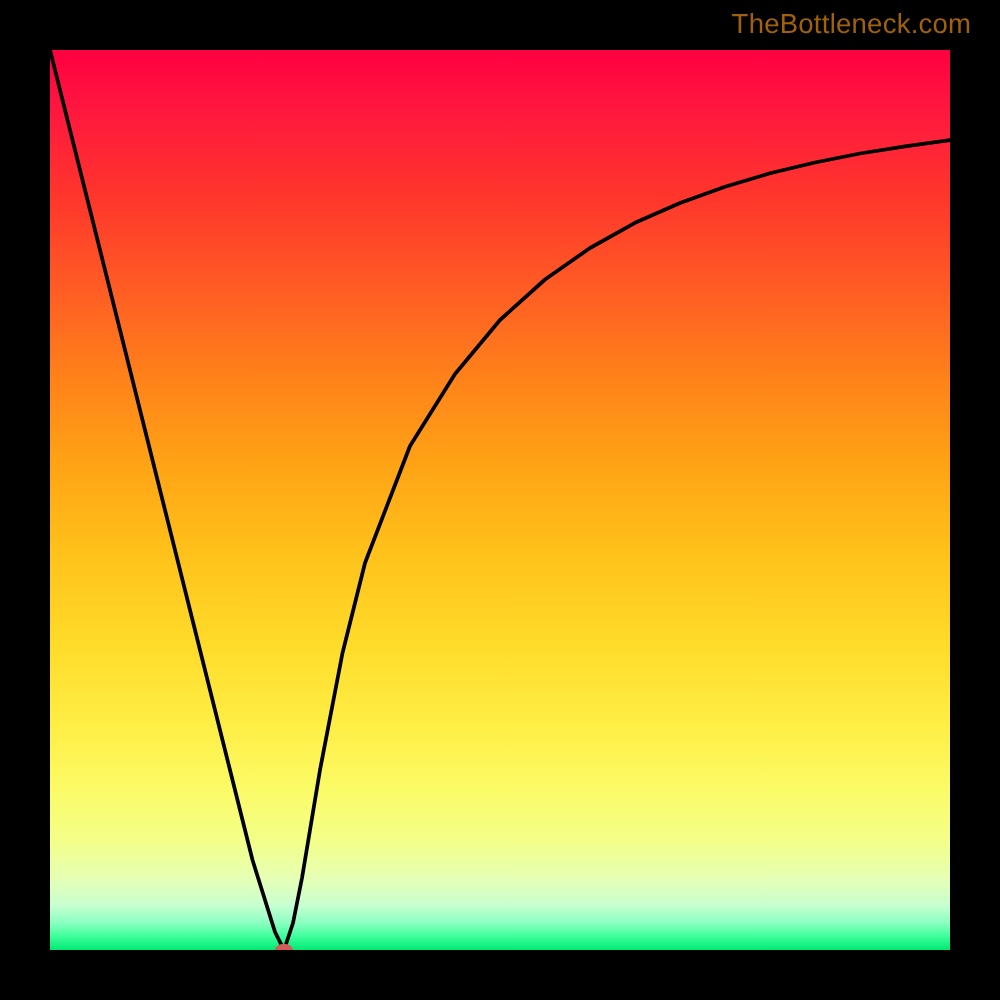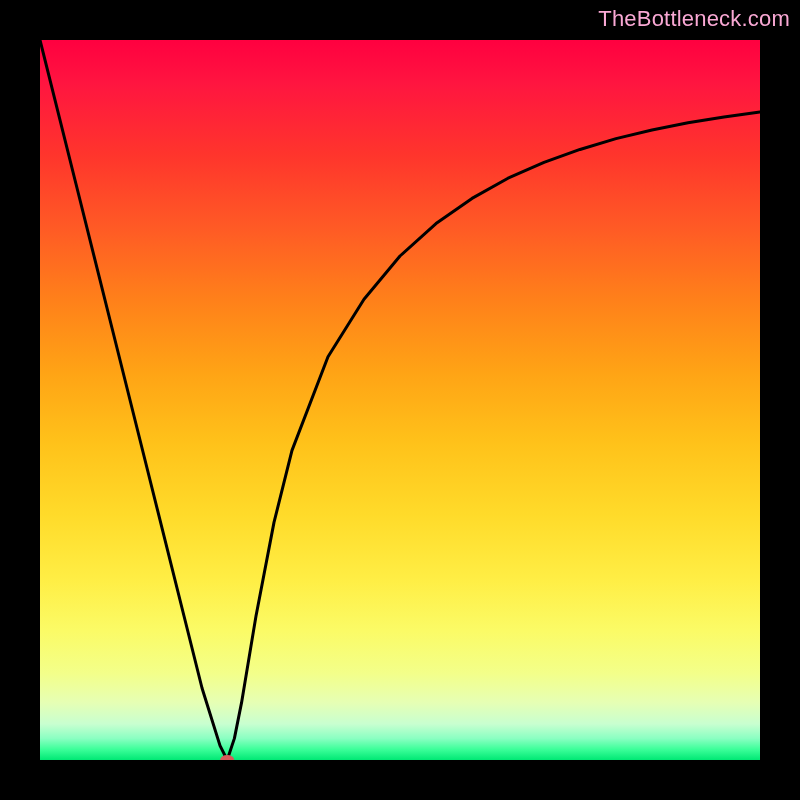--- a/index.html
+++ b/index.html
@@ -36,24 +36,24 @@
   }
   .svg-layer {
     position: absolute;
     left: 0; top: 0;
     width: 100%; height: 100%;
     pointer-events: none;
   }
   .watermark {
     position: absolute;
     top: 6px;
-    right: 10px;
+    right: 23px;
     font-family: Arial, Helvetica, sans-serif;
     font-size: 22px;
-    color: #f9a8d4;
+    color: #a16207;
     letter-spacing: 0.2px;
     font-weight: 500;
   }
 </style>
 </head>
 <body>
 
 <div class="outer">
   <div class="watermark">TheBottleneck.com</div>
   <div class="plot">

